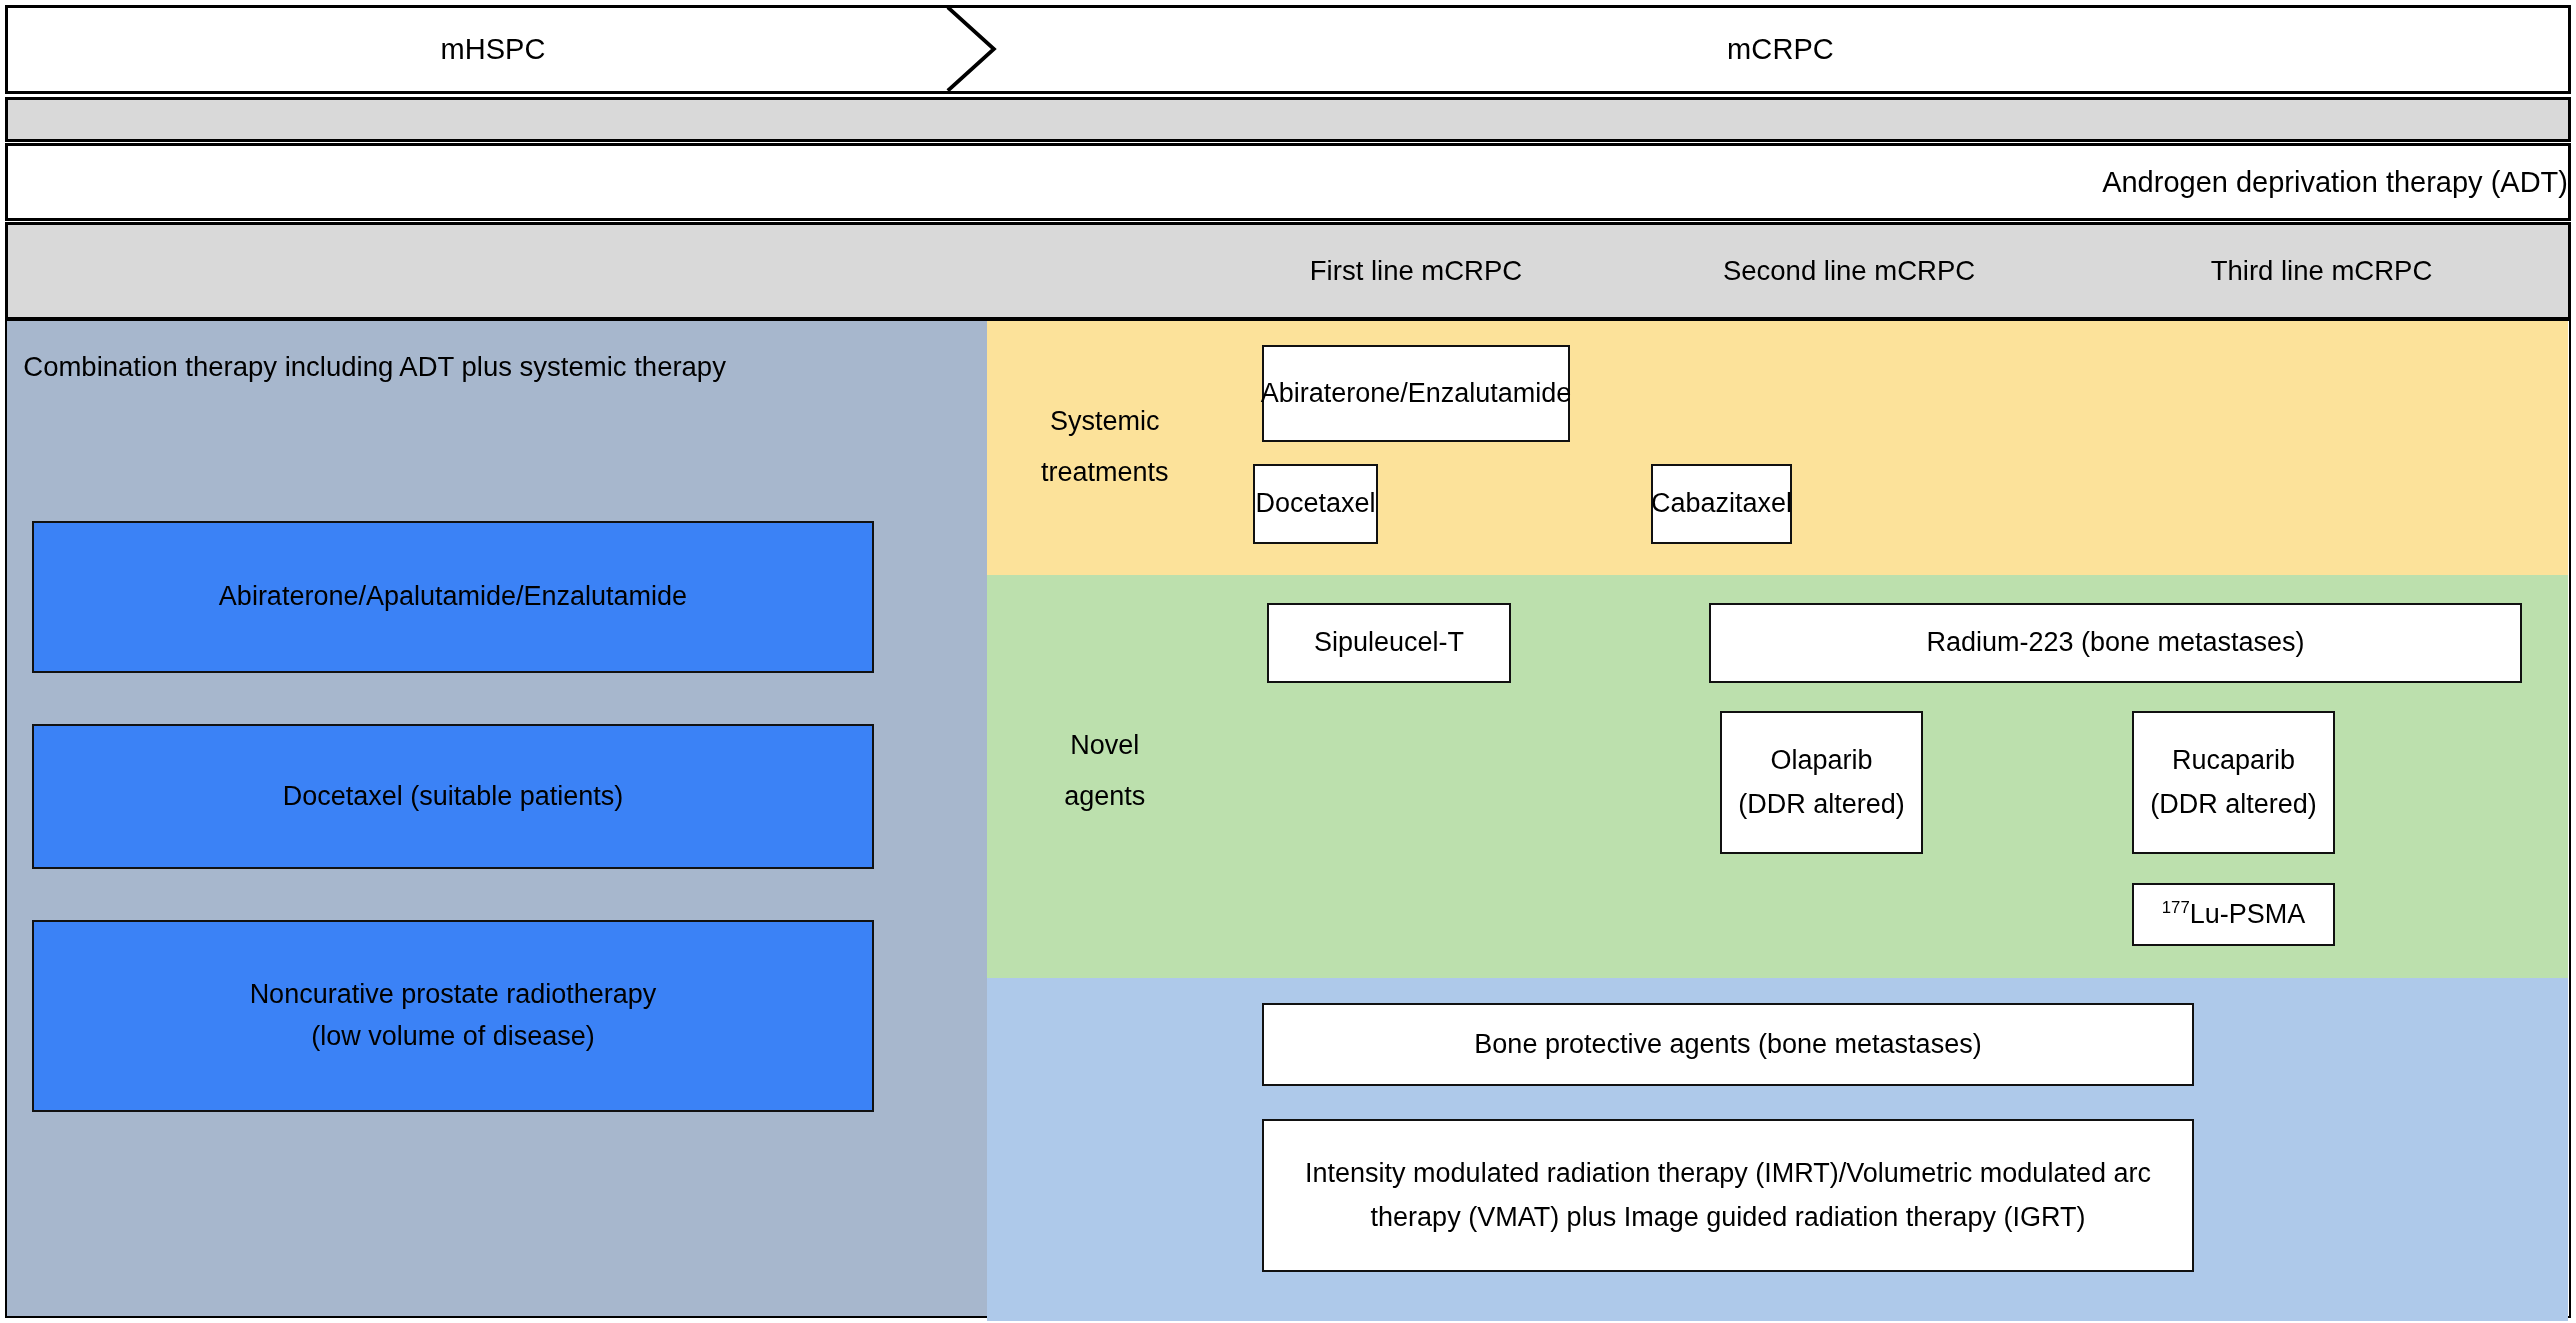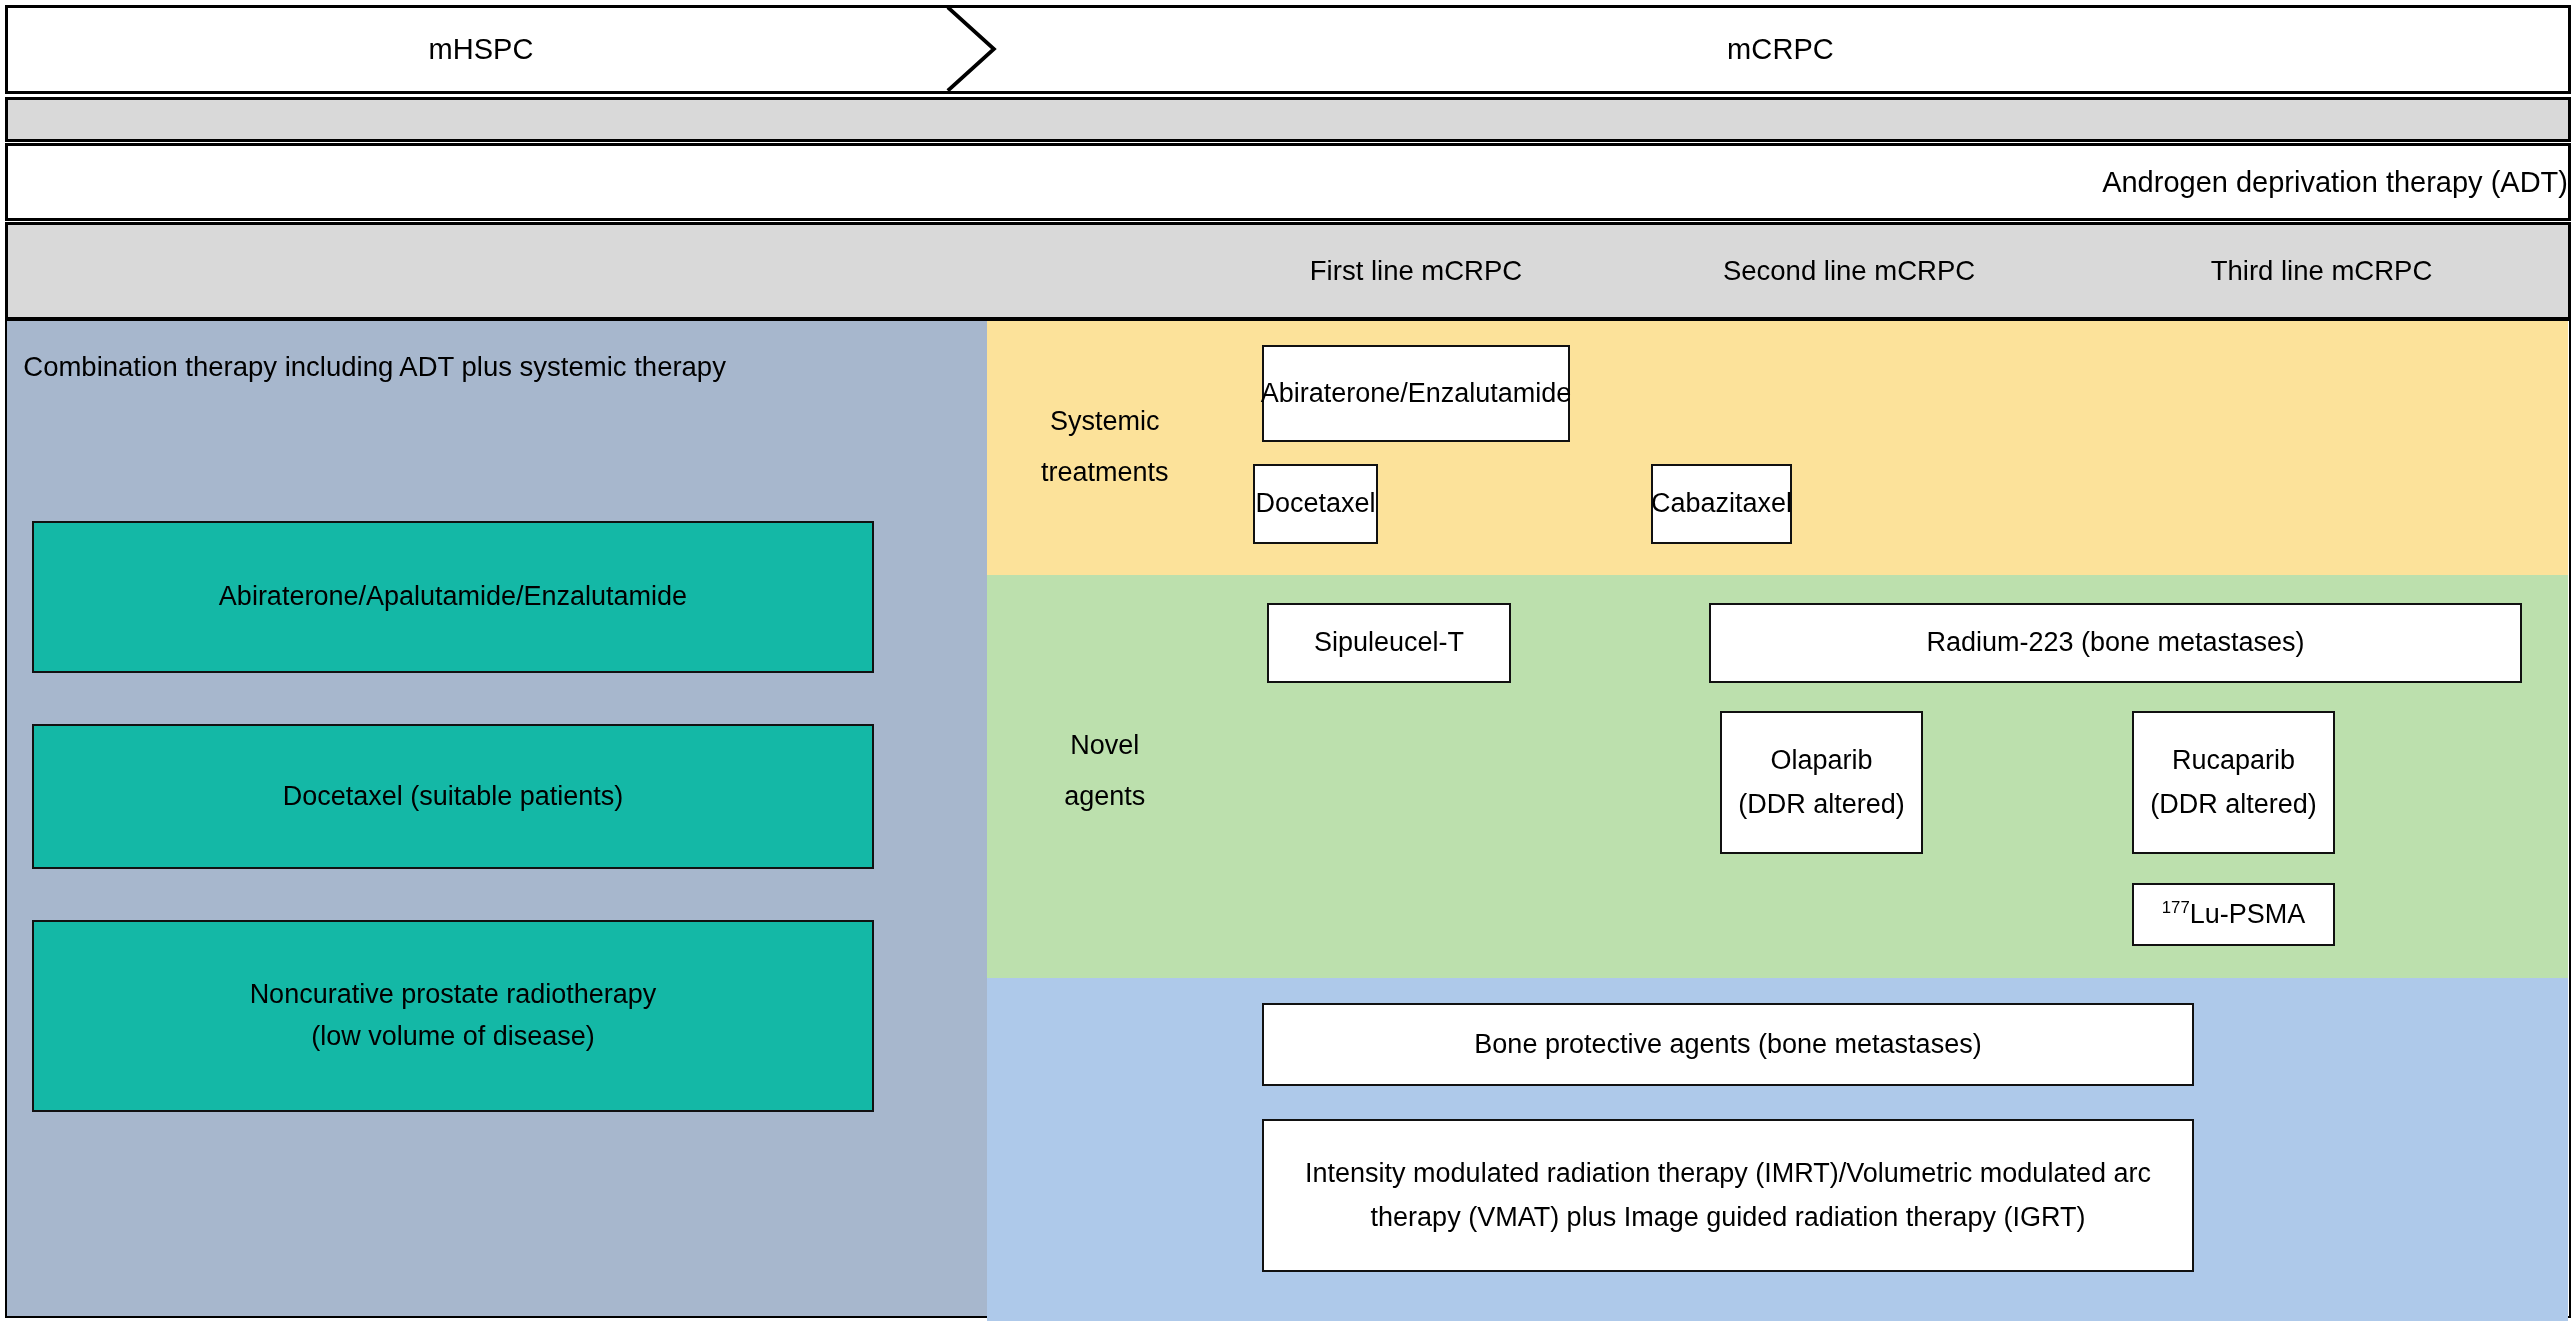--- a/index.html
+++ b/index.html
@@ -5,41 +5,41 @@
   html,body{margin:0;padding:0;background:#fff;}
   body{font-family:"Liberation Sans","DejaVu Sans",sans-serif;color:#000;}
   #stage{position:relative;width:2576px;height:1324px;overflow:hidden;background:#fff;}
 
   .abs{position:absolute;box-sizing:border-box;}
 
   
   .hdr-row{left:5px;top:5px;width:2566px;height:89px;border:3.1px solid #000;background:#fff;}
   .hdr-label{position:absolute;top:0;height:100%;display:flex;align-items:center;justify-content:center;
              font-size:29px;letter-spacing:0.1px;}
-  .hdr-mhspc{left:4px;width:938px;text-align:right;}
+  .hdr-mhspc{left:16px;width:938px;text-align:right;}
   .hdr-mcrpc{left:985px;right:0;width:1575px;}
   .chev{position:absolute;left:937px;top:-1.9px;width:53px;height:86px;}
 
   .gray-gap{left:5px;top:97px;width:2566px;height:45px;background:#d9d9d9;border:3.1px solid #000;}
 
   .adt-row{left:5px;top:143px;width:2566px;height:78px;border:3.1px solid #000;background:#fff;
            display:flex;align-items:center;justify-content:flex-end;font-size:29px;}
 
   .colhdr-row{left:5px;top:222px;width:2566px;height:98px;background:#d9d9d9;border:3.1px solid #000;}
   .colhdr{position:absolute;top:0;height:100%;display:flex;align-items:center;justify-content:center;font-size:27.5px;}
   .ch1{left:1247px;width:322px;}
   .ch2{left:1666px;width:350px;}
   .ch3{left:2151px;width:325px;}
 
   
   .body-wrap{left:5px;top:319px;width:2566px;height:999px;border:2.5px solid #000;background:#fff;}
 
   .left-col{left:0;top:0;width:980px;height:100%;background:#a7b7cd;}
   .left-title{position:absolute;left:16.3px;top:29px;width:938px;font-size:27.5px;line-height:1.25;}
-  .lbox{position:absolute;left:25px;width:838px;background:#14b8a6;border:2.5px solid #111;
+  .lbox{position:absolute;left:25px;width:838px;background:#3b82f6;border:2.5px solid #111;
         display:flex;flex-direction:column;align-items:center;justify-content:center;
         font-size:27px;line-height:1.55;text-align:left;}
   .lbox1{top:200px;height:148px;}
   .lbox2{top:403px;height:141px;}
   .lbox3{top:599px;height:188px;}
 
   .right-col{left:980px;top:0;right:0;width:1581px;height:100%;}
 
   .band{position:absolute;left:0;width:100%;}
   .band-yellow{top:0;height:254px;background:#fce29a;}

